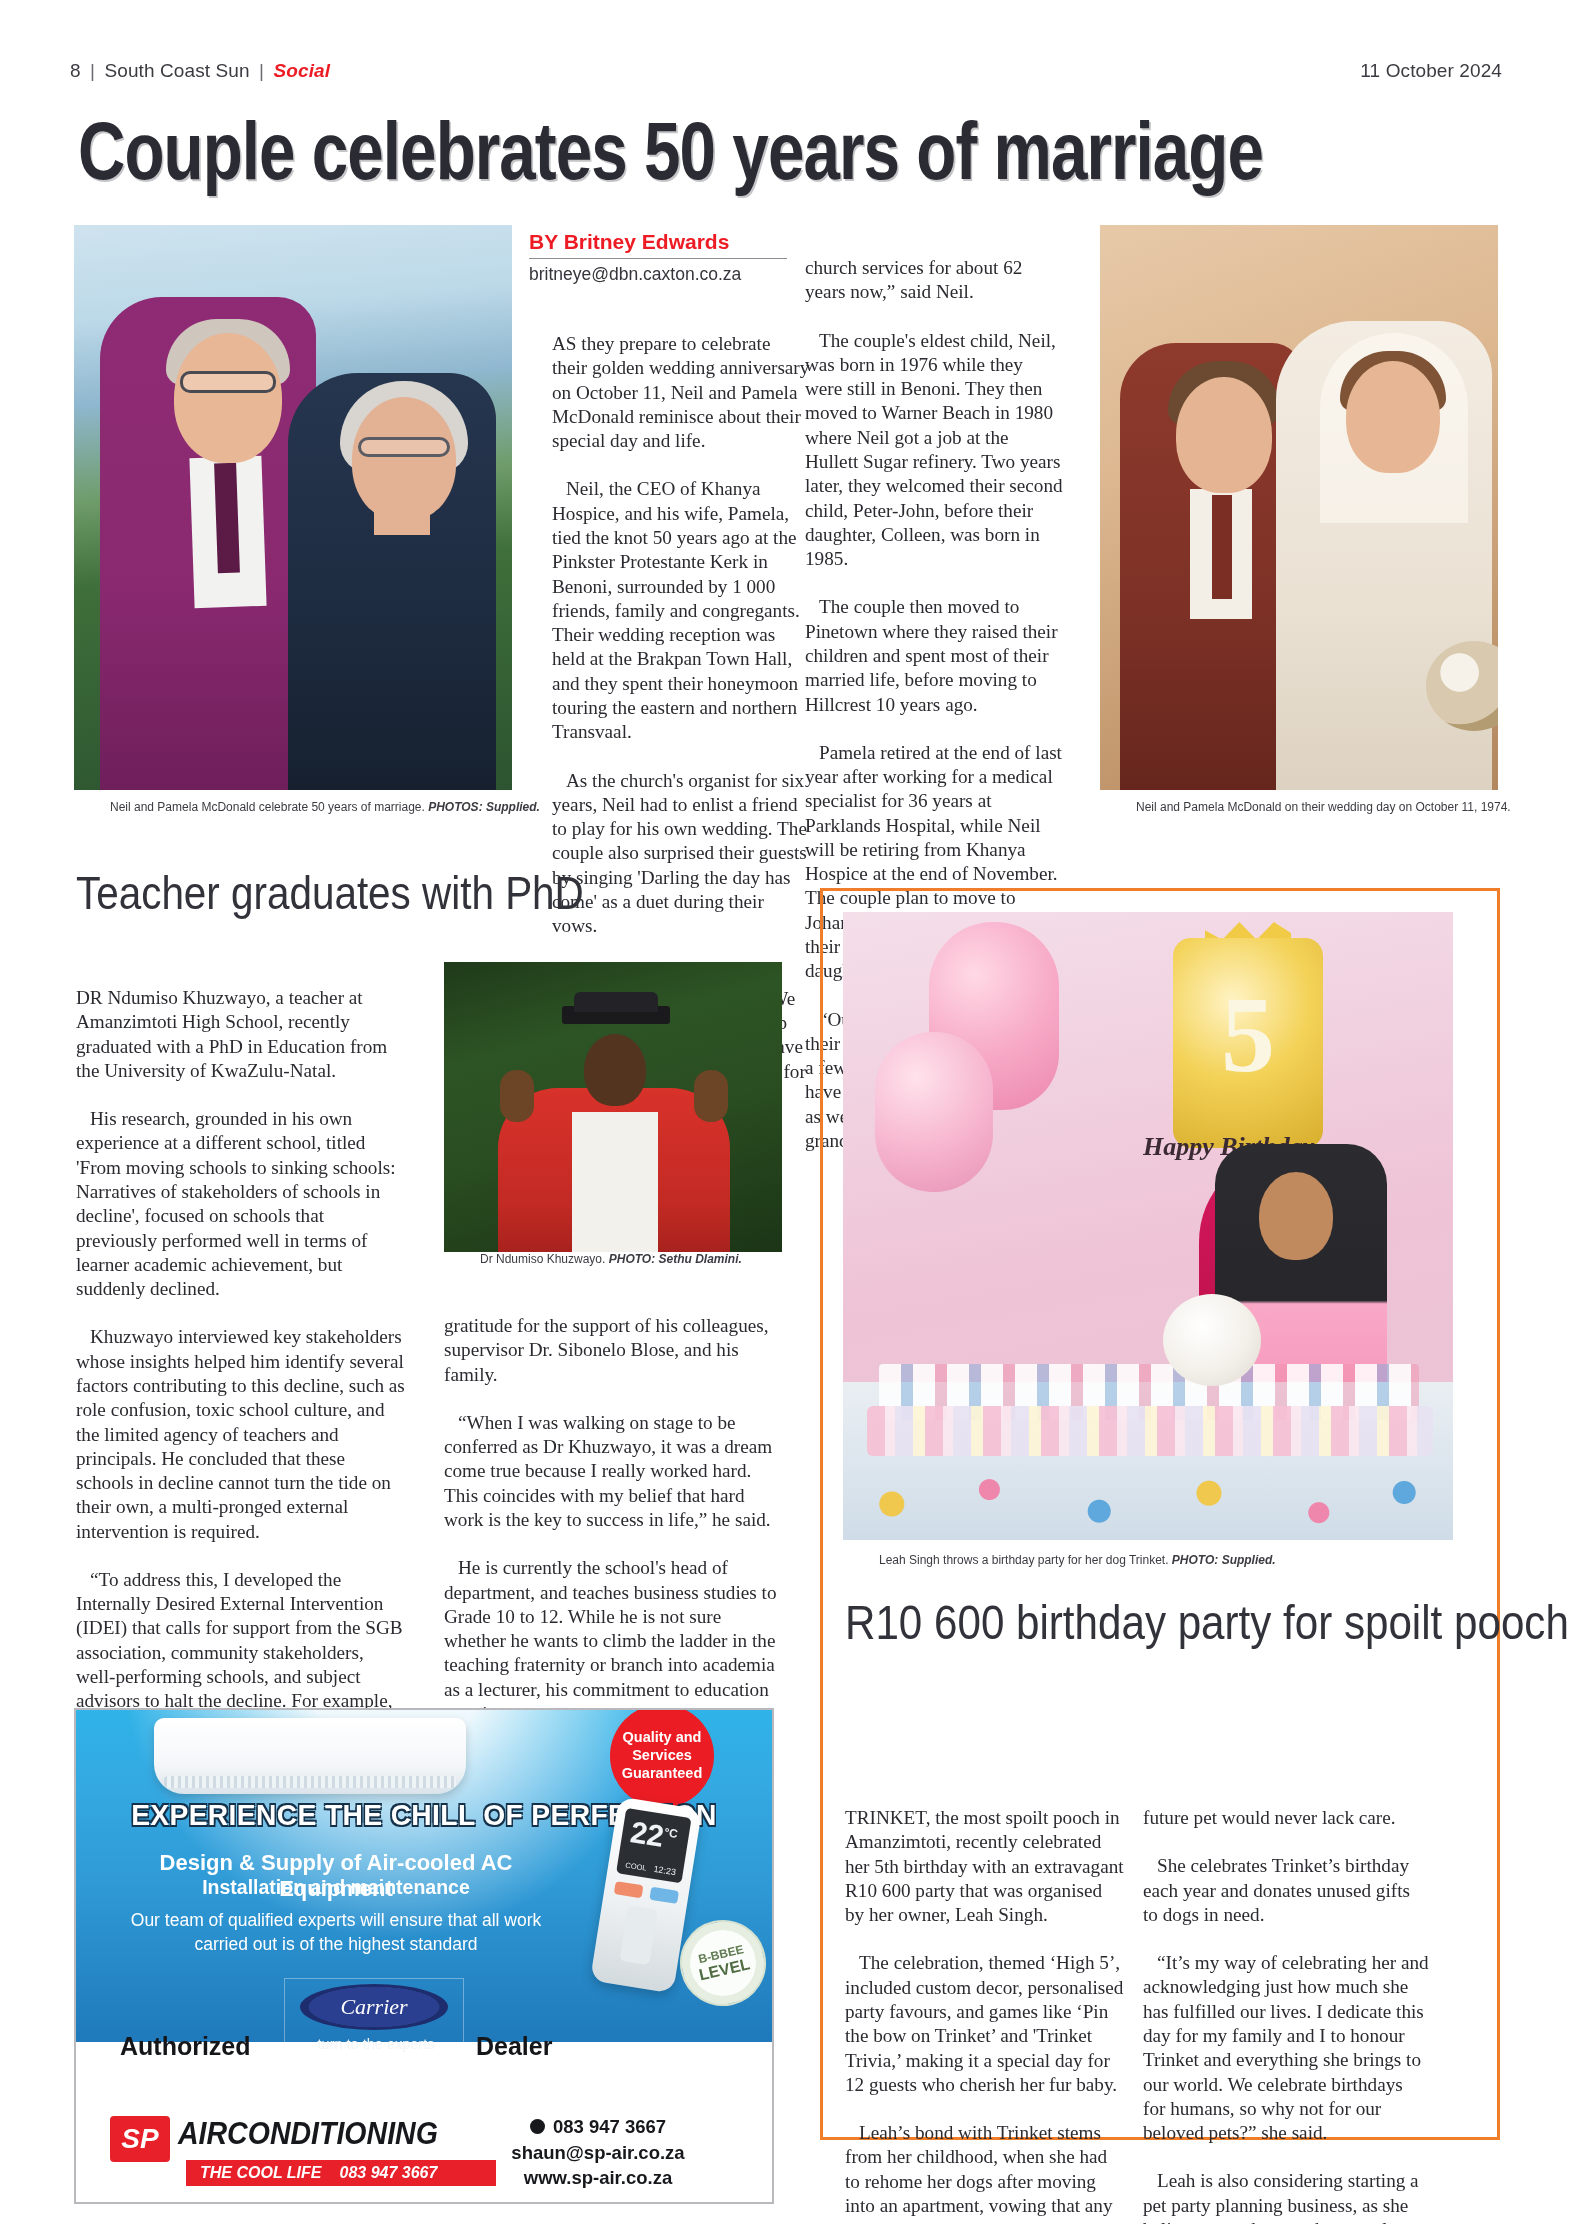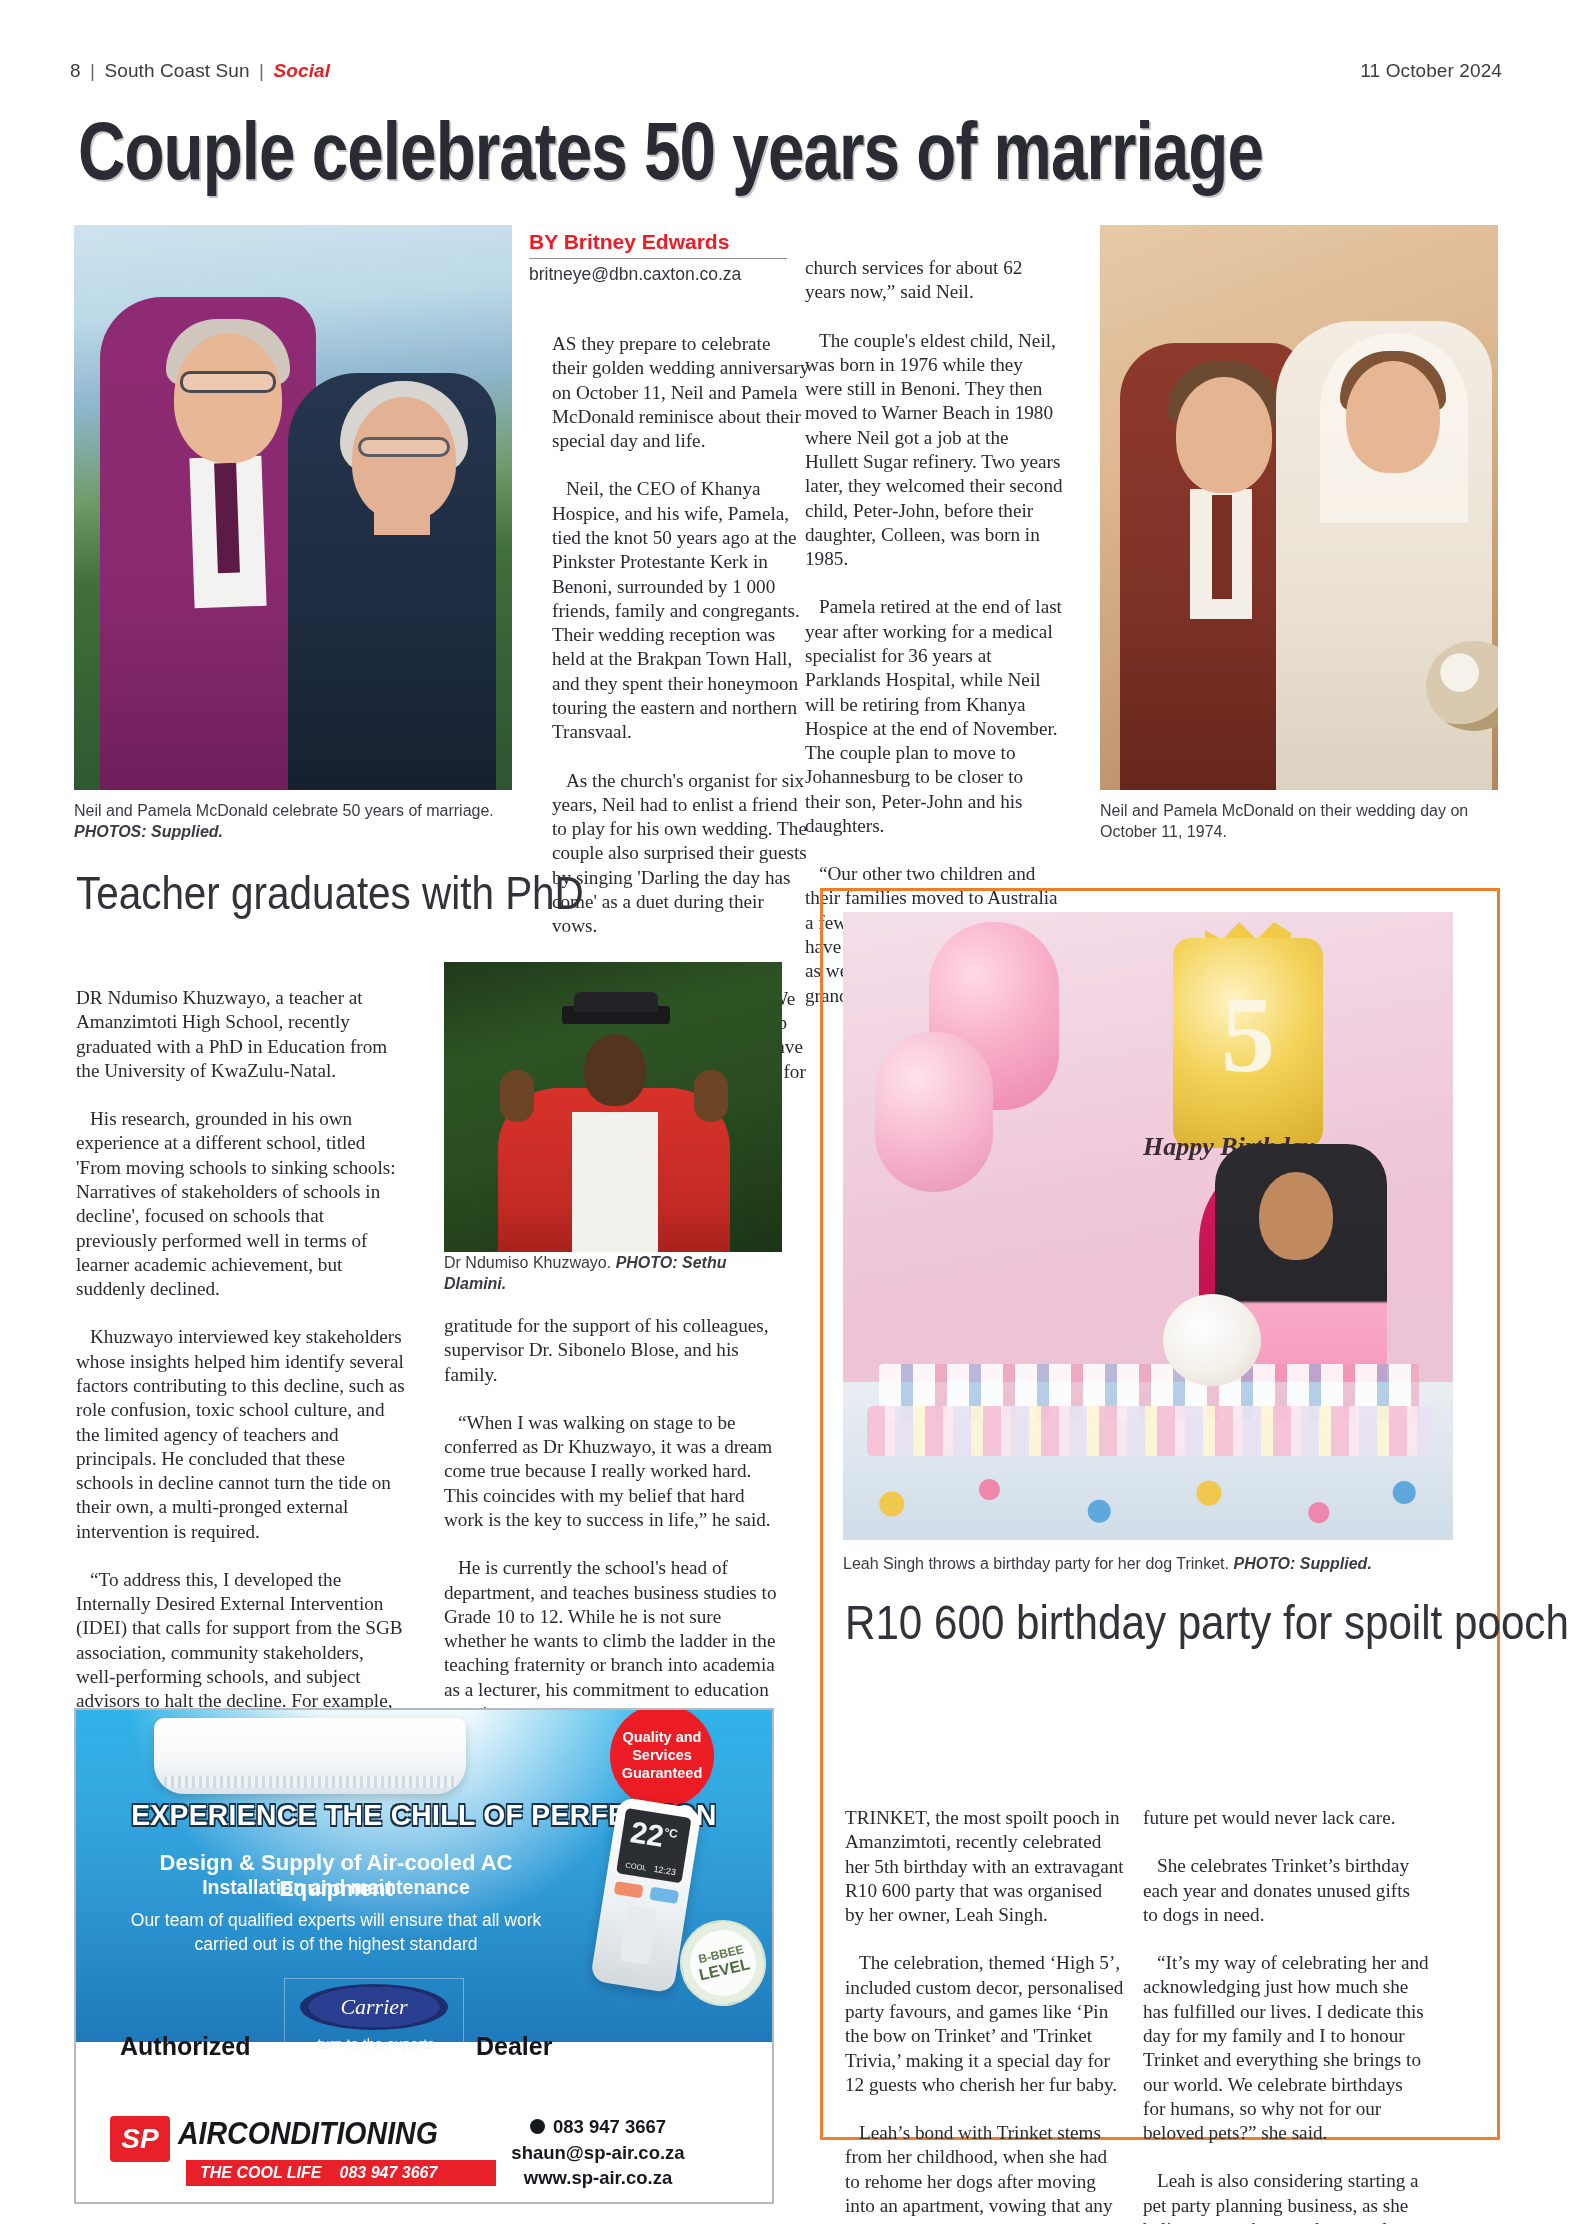--- a/index.html
+++ b/index.html
@@ -134,21 +134,21 @@
   }
   .s1-photo-right .bouquet {
     position: absolute; left: 150px; top: 320px; width: 96px; height: 90px;
     background: radial-gradient(circle at 35% 35%, #f6f2ea 0 22%, #d9c9ae 23% 60%, #b39c72 61% 100%);
     border-radius: 50%;
   }
 
   .cap {
     position: absolute;
     font-family: "Liberation Sans", sans-serif;
-    font-size: 16px; line-height: 1.32; color: #3b3b42;
+    font-size: 12px; line-height: 1.32; color: #3b3b42; margin-left: 36px;
   }
   .cap em { font-style: italic; font-weight: bold; }
   .cap-left  { left: 74px;  top: 800px; width: 440px; }
   .cap-right { left: 1100px; top: 800px; width: 400px; }
 
   
   .byline {
     position: absolute; left: 529px; top: 230px; width: 258px;
     font-family: "Liberation Sans", sans-serif;
     font-weight: bold; font-size: 21px; color: #ed1c24;
@@ -486,20 +486,21 @@
 
   <div class="body-col s1-c1">
     <p class="first">AS they prepare to celebrate their golden wedding anniversary on October 11, Neil and Pamela McDonald reminisce about their special day and life.</p>
     <p>Neil, the CEO of Khanya Hospice, and his wife, Pamela, tied the knot 50 years ago at the Pinkster Protestante Kerk in Benoni, surrounded by 1 000 friends, family and congregants. Their wedding reception was held at the Brakpan Town Hall, and they spent their honeymoon touring the eastern and northern Transvaal.</p>
     <p>As the church's organist for six years, Neil had to enlist a friend to play for his own wedding. The couple also surprised their guests by singing 'Darling the day has come' as a duet during their vows.</p>
     <p>“Since then, we have been singing together all our life. We are still the praise and worship leaders in our church, and I have been playing piano and organ for</p>
   </div>
   <div class="body-col s1-c2">
     <p class="first">church services for about 62 years now,” said Neil.</p>
     <p>The couple's eldest child, Neil, was born in 1976 while they were still in Benoni. They then moved to Warner Beach in 1980 where Neil got a job at the Hullett Sugar refinery. Two years later, they welcomed their second child, Peter-John, before their daughter, Colleen, was born in 1985.</p>
+    <p>The couple then moved to Pinetown where they raised their children and spent most of their married life, before moving to Hillcrest 10 years ago.</p>
     <p>Pamela retired at the end of last year after working for a medical specialist for 36 years at Parklands Hospital, while Neil will be retiring from Khanya Hospice at the end of November. The couple plan to move to Johannesburg to be closer to their son, Peter-John and his daughters.</p>
     <p>“Our other two children and their families moved to Australia a few years ago. Now we will have lots of time to go and visit as we are missing our grandchildren,” he said.</p>
   </div>
 
   <div class="cap cap-left">
     <span>Neil and Pamela McDonald celebrate 50 years of marriage.</span>
     <em>PHOTOS: Supplied.</em>
   </div>
   <div class="cap cap-right">
     <span>Neil and Pamela McDonald on their wedding day on October 11, 1974.</span>

